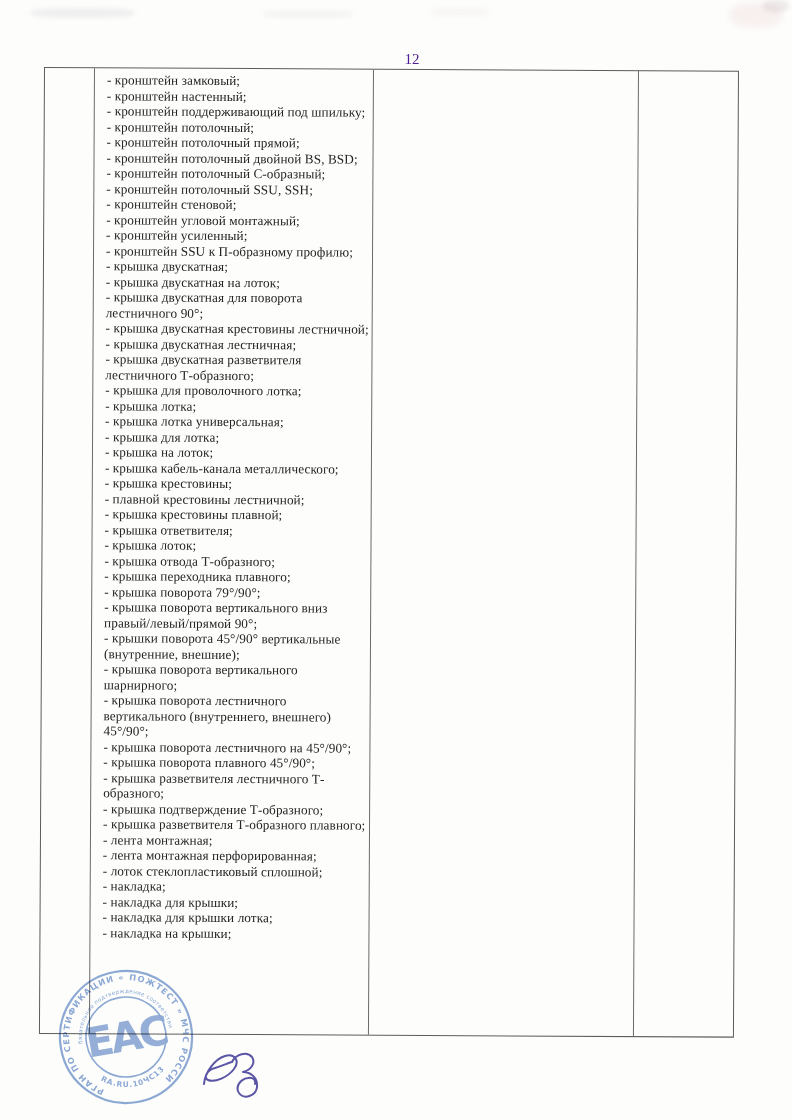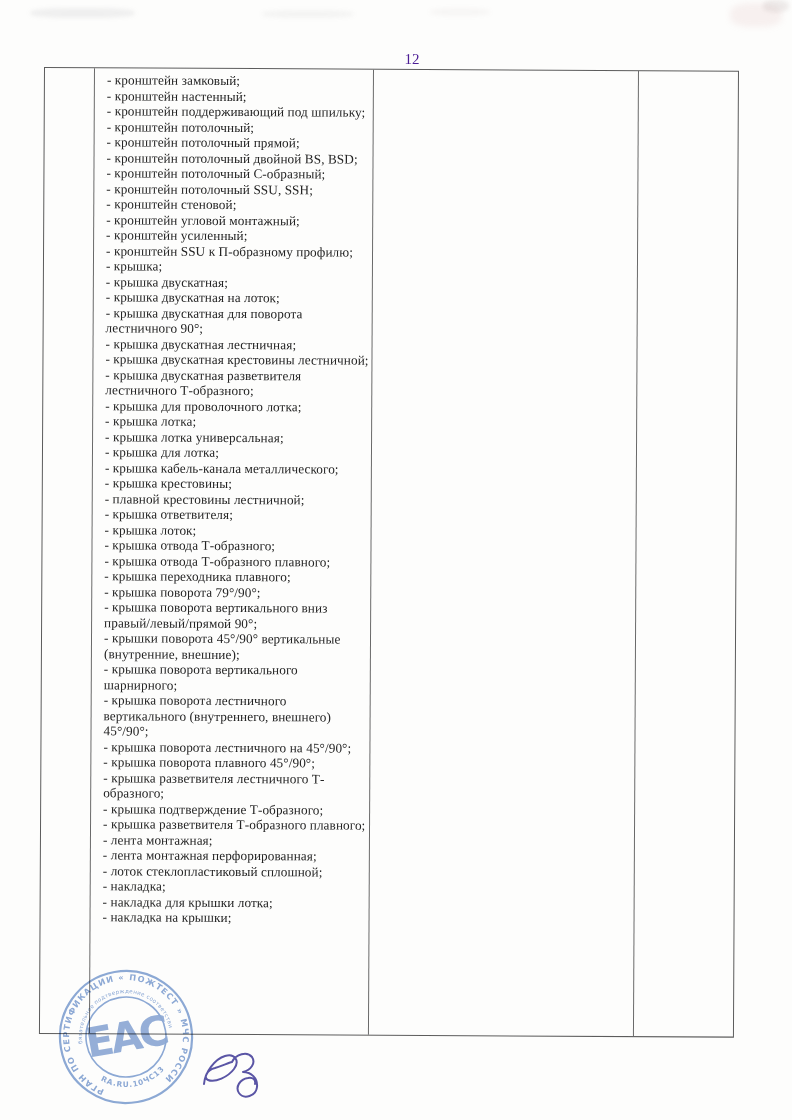--- a/index.html
+++ b/index.html
@@ -72,53 +72,54 @@
       <div class="list-line">- кронштейн поддерживающий под шпильку;</div>
       <div class="list-line">- кронштейн потолочный;</div>
       <div class="list-line">- кронштейн потолочный прямой;</div>
       <div class="list-line">- кронштейн потолочный двойной BS, BSD;</div>
       <div class="list-line">- кронштейн потолочный С-образный;</div>
       <div class="list-line">- кронштейн потолочный SSU, SSH;</div>
       <div class="list-line">- кронштейн стеновой;</div>
       <div class="list-line">- кронштейн угловой монтажный;</div>
       <div class="list-line">- кронштейн усиленный;</div>
       <div class="list-line">- кронштейн SSU к П-образному профилю;</div>
-      <div class="list-line">- крышка;</div>
       <div class="list-line">- крышка двускатная;</div>
       <div class="list-line">- крышка двускатная на лоток;</div>
       <div class="list-line">- крышка двускатная для поворота лестничного 90°;</div>
+      <div class="list-line">- крышка двускатная крестовины лестничной;</div>
       <div class="list-line">- крышка двускатная лестничная;</div>
-      <div class="list-line">- крышка двускатная крестовины лестничной;</div>
       <div class="list-line">- крышка двускатная разветвителя лестничного Т-образного;</div>
       <div class="list-line">- крышка для проволочного лотка;</div>
       <div class="list-line">- крышка лотка;</div>
       <div class="list-line">- крышка лотка универсальная;</div>
       <div class="list-line">- крышка для лотка;</div>
+      <div class="list-line">- крышка на лоток;</div>
       <div class="list-line">- крышка кабель-канала металлического;</div>
       <div class="list-line">- крышка крестовины;</div>
       <div class="list-line">- плавной крестовины лестничной;</div>
+      <div class="list-line">- крышка крестовины плавной;</div>
       <div class="list-line">- крышка ответвителя;</div>
       <div class="list-line">- крышка лоток;</div>
       <div class="list-line">- крышка отвода Т-образного;</div>
-      <div class="list-line">- крышка отвода Т-образного плавного;</div>
       <div class="list-line">- крышка переходника плавного;</div>
       <div class="list-line">- крышка поворота 79°/90°;</div>
       <div class="list-line">- крышка поворота вертикального вниз правый/левый/прямой 90°;</div>
       <div class="list-line">- крышки поворота 45°/90° вертикальные (внутренние, внешние);</div>
       <div class="list-line">- крышка поворота вертикального шарнирного;</div>
       <div class="list-line">- крышка поворота лестничного вертикального (внутреннего, внешнего) 45°/90°;</div>
       <div class="list-line">- крышка поворота лестничного на 45°/90°;</div>
       <div class="list-line">- крышка поворота плавного 45°/90°;</div>
       <div class="list-line">- крышка разветвителя лестничного Т-образного;</div>
       <div class="list-line">- крышка подтверждение Т-образного;</div>
       <div class="list-line">- крышка разветвителя Т-образного плавного;</div>
       <div class="list-line">- лента монтажная;</div>
       <div class="list-line">- лента монтажная перфорированная;</div>
       <div class="list-line">- лоток стеклопластиковый сплошной;</div>
       <div class="list-line">- накладка;</div>
+      <div class="list-line">- накладка для крышки;</div>
       <div class="list-line">- накладка для крышки лотка;</div>
       <div class="list-line">- накладка на крышки;</div>
     </div>
 </div>
 
 <svg class="stamp" viewBox="0 0 144 144">
   <g transform="rotate(-10 72 72)">
     <circle cx="72" cy="72" r="66" fill="none" stroke-width="2.2" stroke="#7d9ed2"></circle>
     <circle cx="72" cy="72" r="40" fill="none" stroke-width="1.6" stroke="#7d9ed2"></circle>
     <defs>

